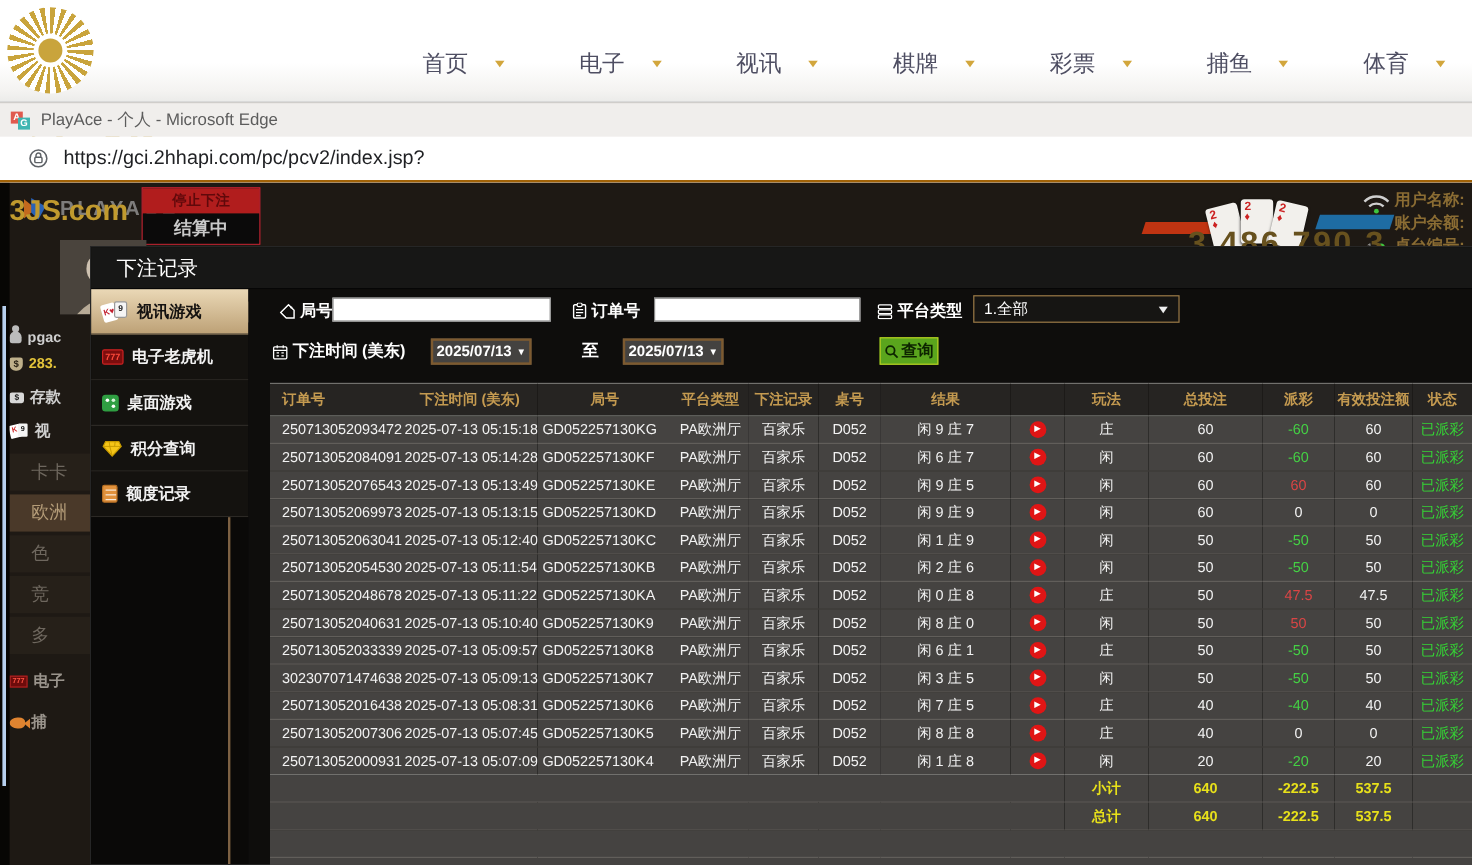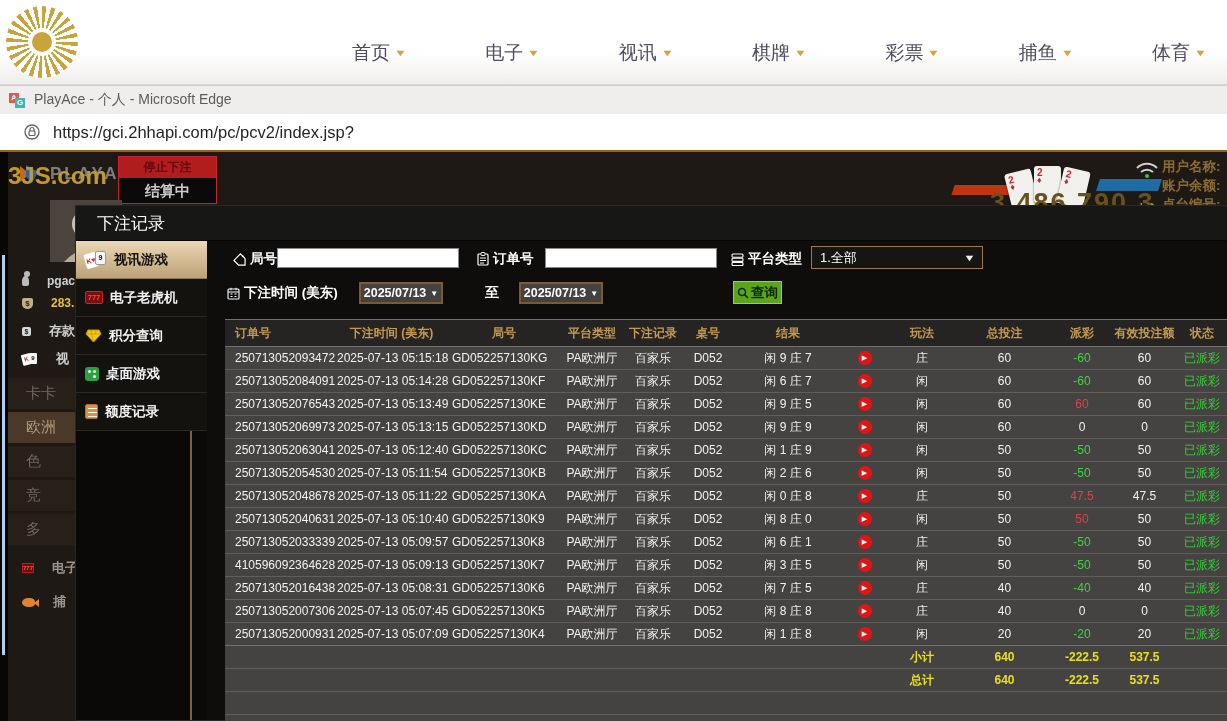--- a/index.html
+++ b/index.html
@@ -12,21 +12,21 @@
   .logo { position:absolute; left:6px; top:6px; display:flex; align-items:flex-start;flex-direction:column; }
   .sun-icon { width:72px; height:72px; border-radius:50%;
     background:repeating-conic-gradient(#c9a43c 0deg 7deg, #ffffff 7deg 15deg); position:relative; }
   .sun-icon::after { content:''; position:absolute; left:26px; top:26px; width:20px; height:20px;
     border-radius:50%; background:#c9a43c; box-shadow:0 0 0 4px #fff; }
   .logo-cn { font-family:"DejaVu Serif", serif; font-style:italic; font-weight:bold;
     font-size:52px; color:#c19a2e; margin-left:14px; letter-spacing:2px; }
   .logo-suffix { font-size:24px; font-weight:bold; color:#c19a2e; margin-left:2px; margin-top:14px; }
   .nav { position:absolute; left:352px; right:22px; top:28px; height:50px;
     display:flex; justify-content:space-between; align-items:center; }
-  .nav-item { display:flex; align-items:center; gap:6px; font-size:19px; color:#4e4e62; cursor:pointer; }
+  .nav-item { display:flex; align-items:center; gap:22px; font-size:19px; color:#4e4e62; cursor:pointer; }
   .chev { font-size:9px; color:#d2a63c; transform:scaleX(1.5); }
 
   
   .titlebar { position:absolute; left:0; top:85px; width:1227px; height:29px; background:#f0eeec;
     border-top:1px solid #cfcdca; display:flex; align-items:center; padding-left:9px; z-index:3; }
   .favicon { position:relative; width:16px; height:16px; }
   .favicon .fa { position:absolute; left:0; top:1px; width:10px; height:10px; background:#e05a4e;
     color:#fff; font-size:8px; font-weight:bold; text-align:center; line-height:10px; }
   .favicon .fg { position:absolute; right:0; bottom:0; width:10px; height:10px; background:#3fb6b2;
     color:#fff; font-size:8px; font-weight:bold; text-align:center; line-height:10px; }
@@ -62,21 +62,21 @@
     box-shadow:0 1px 2px rgba(0,0,0,.6); color:#c22; font-size:10px; font-weight:bold; padding:1px 0 0 3px; }
   .pcard .suit { display:block; font-size:9px; line-height:5px; }
   .pcard.p1 { left:0;  top:5px; transform:rotate(-14deg); }
   .pcard.p2 { left:26px; top:0; }
   .pcard.p3 { left:52px; top:3px; transform:rotate(13deg); }
   .bar-red { position:absolute; left:953px; top:33px; width:58px; height:10px; background:#c03412; transform:skewX(-18deg); }
   .bar-blue { position:absolute; left:1098px; top:27px; width:62px; height:12px; background:#1e6ca3; transform:skewX(-18deg); }
   .jackpot { position:absolute; left:990px; top:36px; font-size:27px; font-weight:bold; color:#67511e; letter-spacing:2px; }
 
   .left-menu { position:absolute; left:8px; top:118px; width:67px; height:451px; overflow:hidden; }
-  .lm-row { display:flex; align-items:center; gap:18px; padding-left:14px; height:22px;
+  .lm-row { display:flex; align-items:center; gap:5px; height:22px;
     color:#cfcfcf; font-size:12px; font-weight:bold; white-space:nowrap; }
   .lm-row.gold { color:#e3c33a; }
   .lm-tab { height:31px; margin-top:3px; background:#262019; color:#6e675e; font-size:15px;
     display:flex; align-items:center; padding-left:18px; white-space:nowrap; }
   .lm-tab.hl { background:#4a3929; color:#b49c78; }
   .person-icon { width:10px; height:10px; border-radius:50% 50% 2px 2px; background:#bcbcbc; position:relative; }
   .person-icon::before { content:''; position:absolute; left:2px; top:-5px; width:6px; height:6px; border-radius:50%; background:#bcbcbc; }
   .bag-icon { width:11px; height:11px; border-radius:2px 2px 5px 5px; background:#bfb08a; color:#2c2416;
     font-size:8px; text-align:center; line-height:11px; font-weight:bold; }
   .dep-icon { width:12px; height:9px; background:#d8d8d8; border-radius:2px; color:#222; font-size:7px;
@@ -315,29 +315,29 @@
               <span class="sb-c1">K♥</span>
               <span class="sb-c2">9</span>
             </span>
           <span>视讯游戏</span>
         </div>
         <div class="sb-item">
           <span class="sb-slots">777</span>
           <span>电子老虎机</span>
         </div>
         <div class="sb-item">
+          <span class="sb-dice"></span>
+          <span>桌面游戏</span>
+        </div>
+        <div class="sb-item">
           <svg width="17" height="14" viewBox="0 0 17 14">
             <polygon points="3,1 14,1 16,5 8.5,13 1,5" fill="#f5c518" stroke="#c79a00" stroke-width="1"></polygon>
             <path d="M1 5 h15 M6 1 L6.5 5 8.5 13 M11 1 L10.5 5" stroke="#c79a00" stroke-width=".8" fill="none"></path>
           </svg>
           <span>积分查询</span>
-        </div>
-        <div class="sb-item">
-          <span class="sb-dice"></span>
-          <span>桌面游戏</span>
         </div>
         <div class="sb-item">
           <span class="sb-doc"></span>
           <span>额度记录</span>
         </div>
         <div class="sb-filler"></div>
       </div>
 
       <div class="m-content">
         <div class="filters">
@@ -559,21 +559,21 @@
                 <td class="c5">D052</td>
                 <td class="c6">闲 6 庄 1</td>
                 <td class="c7"><span class="play-btn">▶</span></td>
                 <td class="c8">庄</td>
                 <td class="c9">50</td>
                 <td class="c10 tone-loss">-50</td>
                 <td class="c11">50</td>
                 <td class="c12 status-paid">已派彩</td>
               </tr>
               <tr>
-                <td class="c0">410596092364628</td>
+                <td class="c0">302307071474638</td>
                 <td class="c1">2025-07-13 05:09:13</td>
                 <td class="c2">GD052257130K7</td>
                 <td class="c3">PA欧洲厅</td>
                 <td class="c4">百家乐</td>
                 <td class="c5">D052</td>
                 <td class="c6">闲 3 庄 5</td>
                 <td class="c7"><span class="play-btn">▶</span></td>
                 <td class="c8">闲</td>
                 <td class="c9">50</td>
                 <td class="c10 tone-loss">-50</td>

